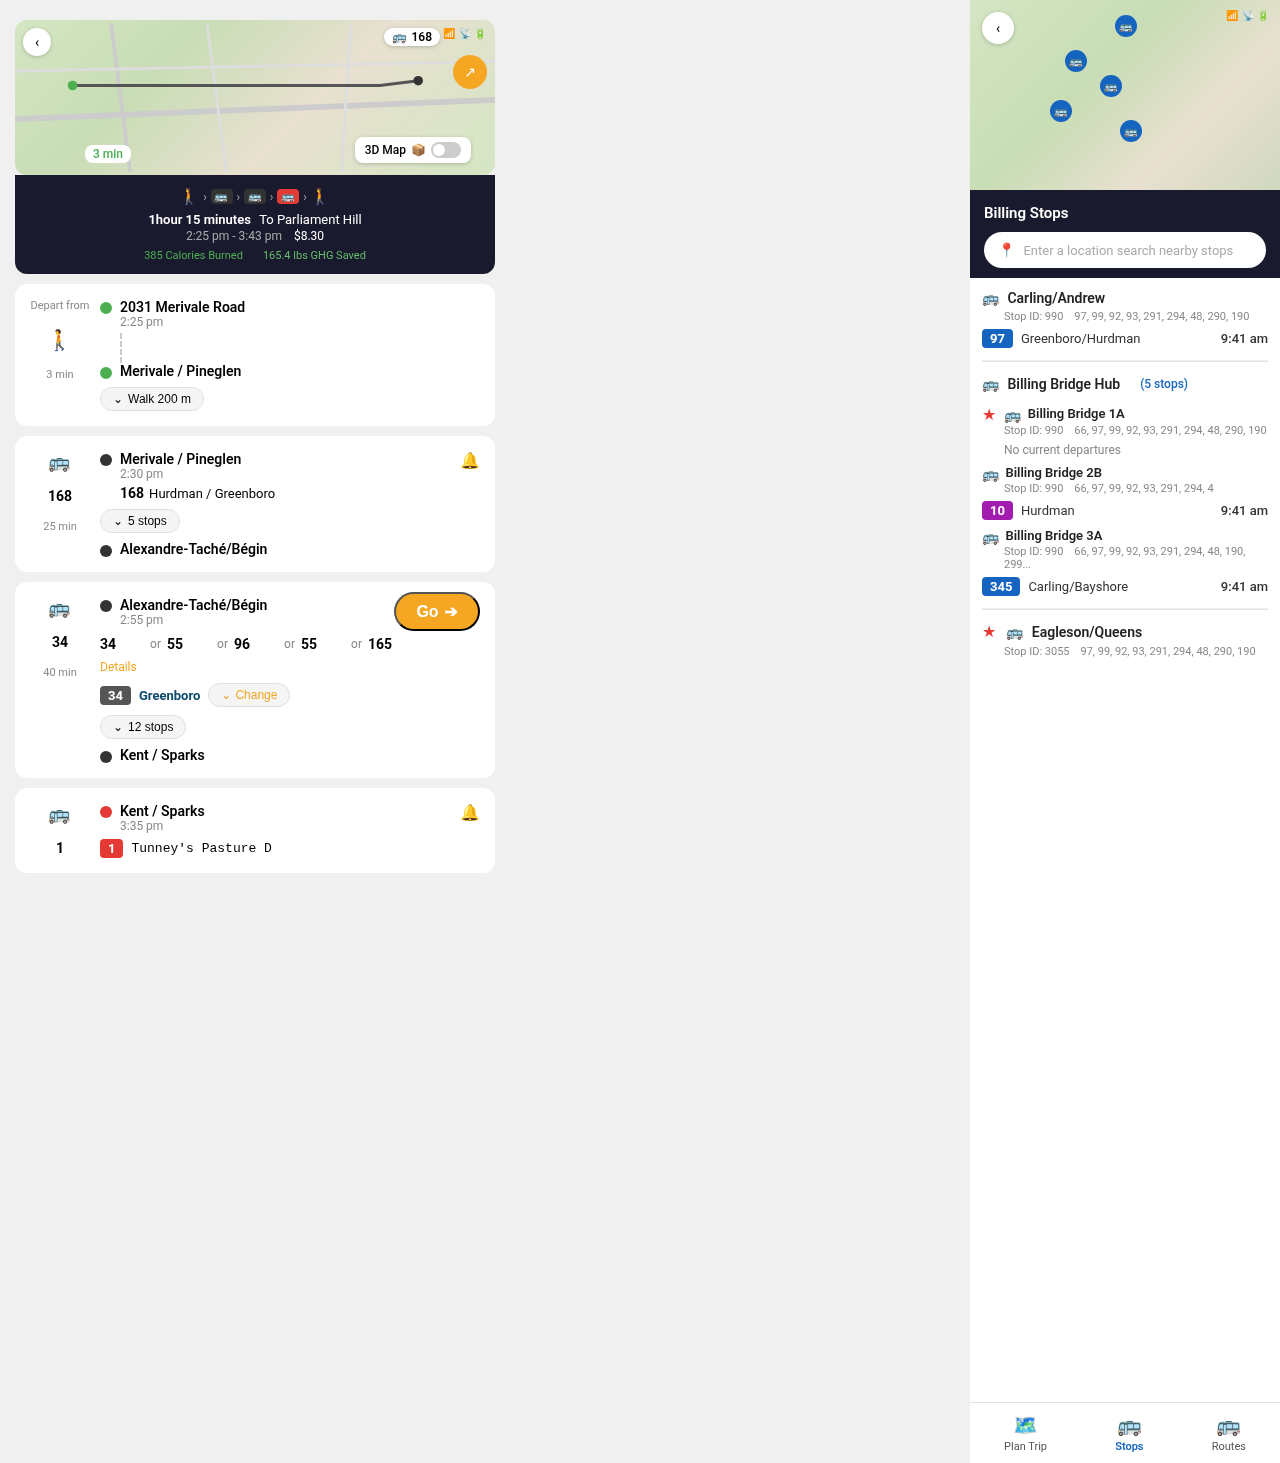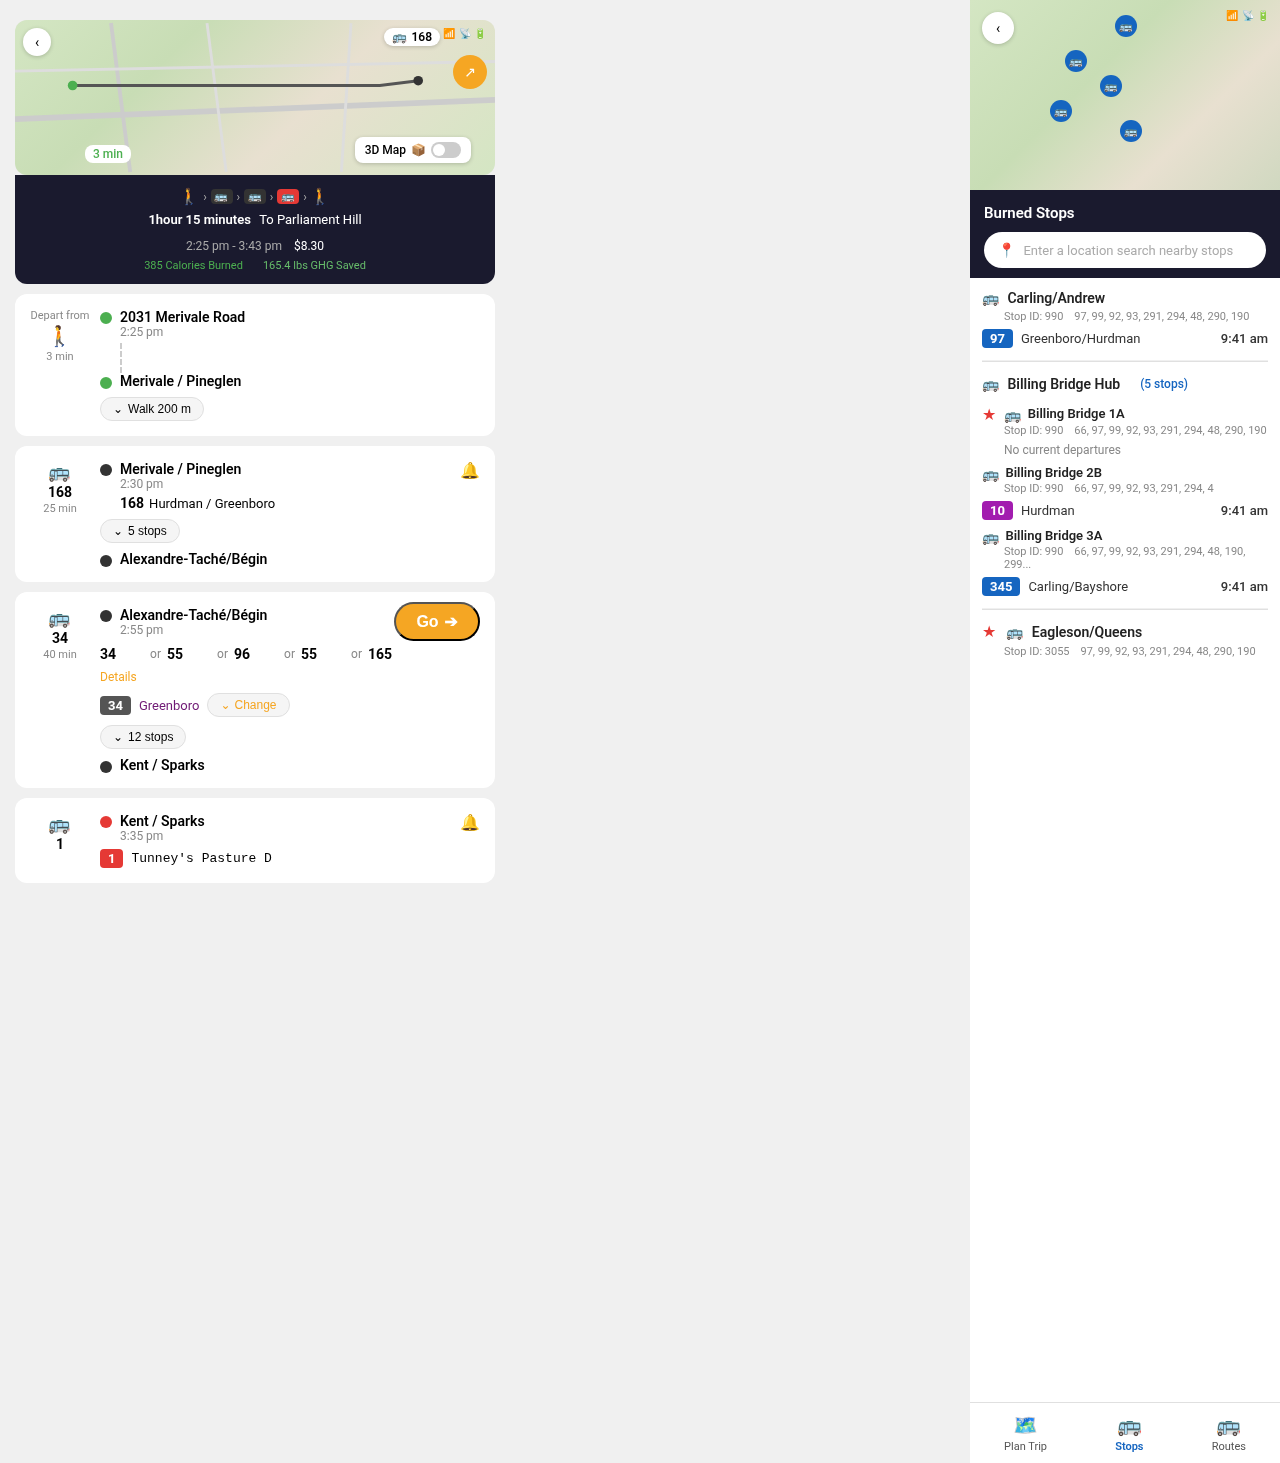--- a/index.html
+++ b/index.html
@@ -145,21 +145,21 @@
     .trip-red-badge {
       background: #e53935;
       border-radius: 4px;
       padding: 1px 4px;
       font-size: 11px;
     }
     .trip-details-row {
       text-align: center;
       font-size: 13px;
       font-weight: 600;
-      margin-bottom: 12px;
+      margin-bottom: 2px;
     }
     .trip-time-row {
       text-align: center;
       font-size: 12px;
       color: #aaa;
     }
     .trip-price {
       color: white;
     }
     .trip-eco-row {
@@ -207,21 +207,21 @@
     }
     .step-time {
       font-size: 12px;
       color: #888;
     }
     .step-left-col {
       display: flex;
       flex-direction: column;
       align-items: center;
       min-width: 60px;
-      gap: 2px;
+      gap: 16px;
     }
     .step-walk-icon { font-size: 20px; color: #4caf50; }
     .step-bus-icon { font-size: 18px; color: #555; }
     .step-min-label { font-size: 11px; color: #888; }
     .step-bus-number {
       display: flex;
       align-items: center;
       gap: 5px;
       font-size: 14px;
       font-weight: 700;
@@ -287,21 +287,22 @@
     .route-num-box {
       background: #555;
       color: white;
       border-radius: 4px;
       padding: 2px 8px;
       font-size: 13px;
       font-weight: 700;
     }
     .route-dest {
       font-size: 13px;
-      color: #701a75;
+      color: #0c4a6e;
+      font-weight: bold;
     }
     .change-btn {
       background: #f5f5f5;
       border: 1px solid #e0e0e0;
       border-radius: 20px;
       padding: 4px 12px;
       font-size: 12px;
       cursor: pointer;
       display: flex; align-items: center; gap: 4px;
       color: #f5a623;
@@ -732,21 +733,21 @@
     </div>
 
     <div class="map-bus-stop" style="top:15px; left:145px;">🚌</div>
     <div class="map-bus-stop" style="top:50px; left:95px;">🚌</div>
     <div class="map-bus-stop" style="top:75px; left:130px;">🚌</div>
     <div class="map-bus-stop" style="top:100px; left:80px;">🚌</div>
     <div class="map-bus-stop" style="top:120px; left:150px;">🚌</div>
   </div>
 
   <div class="nearby-panel">
-    <div class="nearby-title">Burned Stops</div>
+    <div class="nearby-title">Billing Stops</div>
     <div class="nearby-search">
       <span class="nearby-search-icon">📍</span>
       <span class="nearby-search-text">Enter a location search nearby stops</span>
     </div>
   </div>
 
   <div class="stops-list">
 
     <div class="stop-section">
       <div class="stop-header-row">

